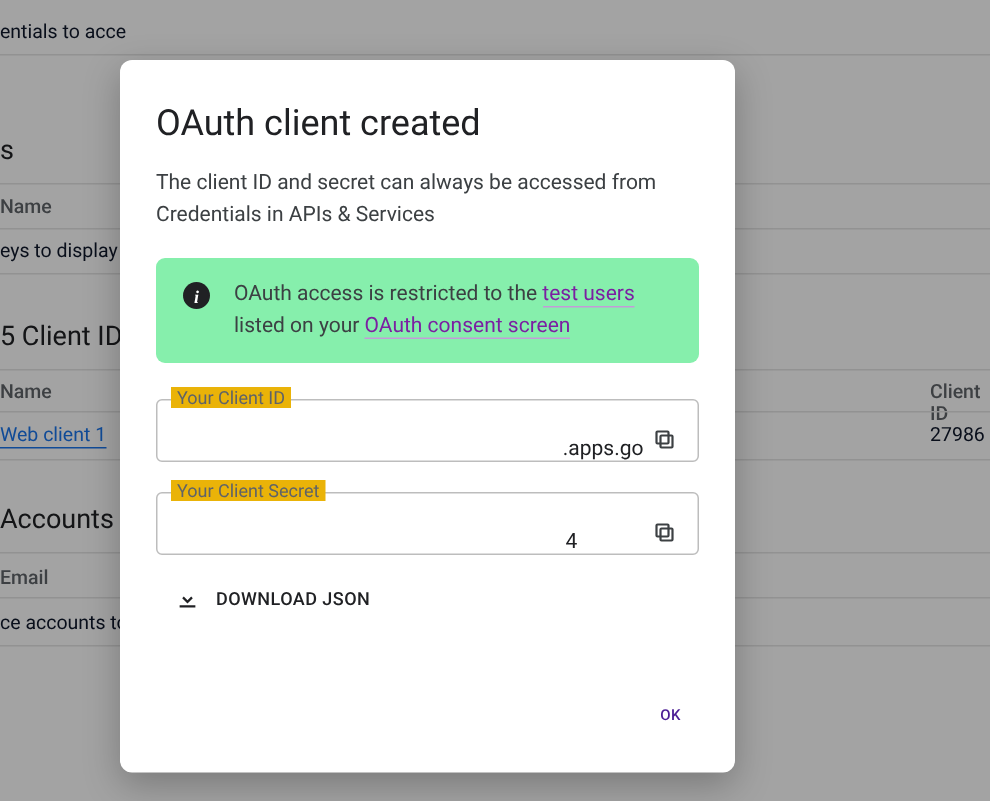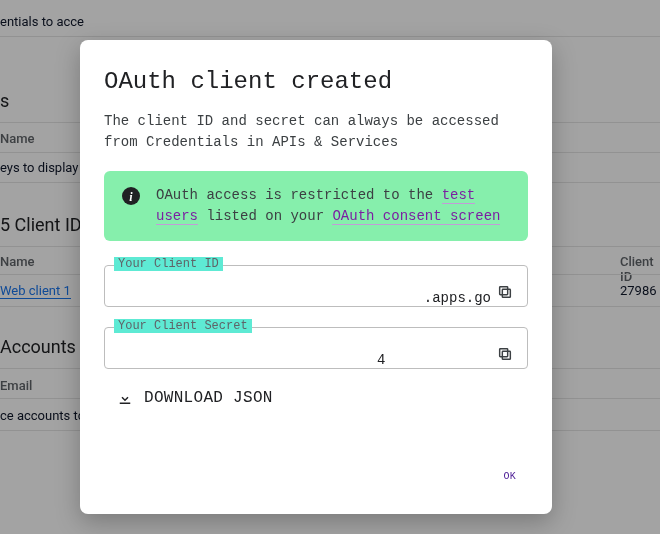--- a/index.html
+++ b/index.html
@@ -47,27 +47,26 @@
   }
   .overlay {
     position: absolute;
     inset: 0;
     background: rgba(0,0,0,0.35);
   }
   .dialog {
     position: absolute;
     left: 80px;
     top: 40px;
-    width: 472px;
+    width: 410px;
     background: #fff;
     border-radius: 8px;
     box-shadow: 0 8px 24px rgba(0,0,0,0.25);
     padding: 24px;
     box-sizing: border-box;
-    font-family: Liberation Mono, monospace;
   }
   .dialog-title {
     font-size: 24px;
     font-weight: 400;
     margin: 4px 0 16px 0;
     color: #202124;
   }
   .dialog-text {
     font-size: 14px;
     color: #3c4043;
@@ -112,21 +111,21 @@
     cursor: pointer;
   }
   .field {
     position: relative;
     margin-bottom: 20px;
   }
   .field-label {
     position: absolute;
     top: -8px;
     left: 10px;
-    background: #5eead4;
+    background: #eab308;
     padding: 0 4px;
     font-size: 12px;
     color: #5f6368;
     z-index: 2;
   }
   .field-box {
     border: 1px solid #bdbdbd;
     border-radius: 4px;
     height: 40px;
     display: flex;
@@ -155,21 +154,21 @@
     cursor: pointer;
     border-radius: 4px;
     color: #5f6368;
   }
   .dl-row {
     display: flex;
     align-items: center;
     gap: 10px;
     margin-top: 14px;
     margin-left: 12px;
-    font-size: 16px;
+    font-size: 12px;
     font-weight: 500;
     letter-spacing: 0.3px;
     cursor: pointer;
     color: #202124;
   }
   .dl-icon {
     width: 18px; height: 18px;
   }
   .actions {
     display: flex;

